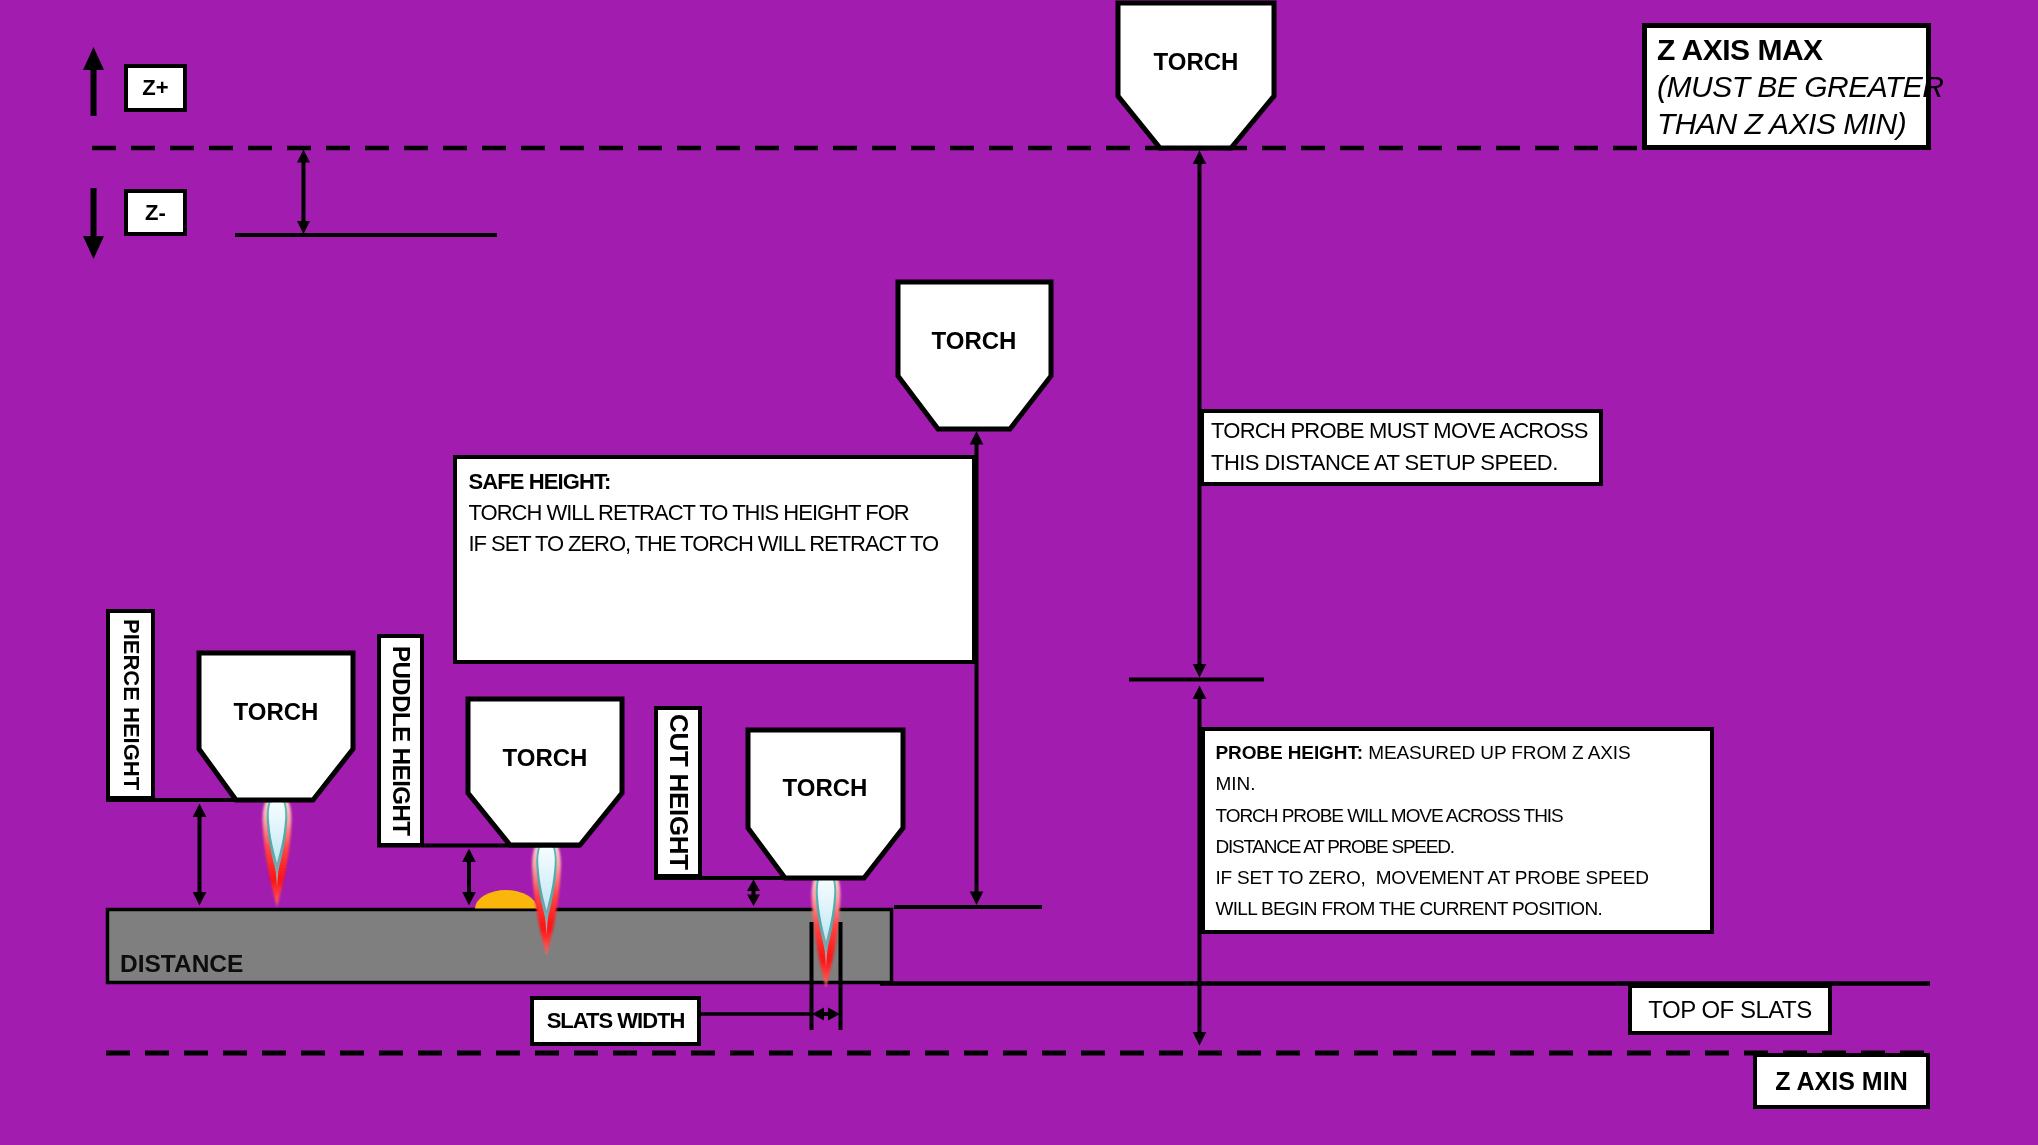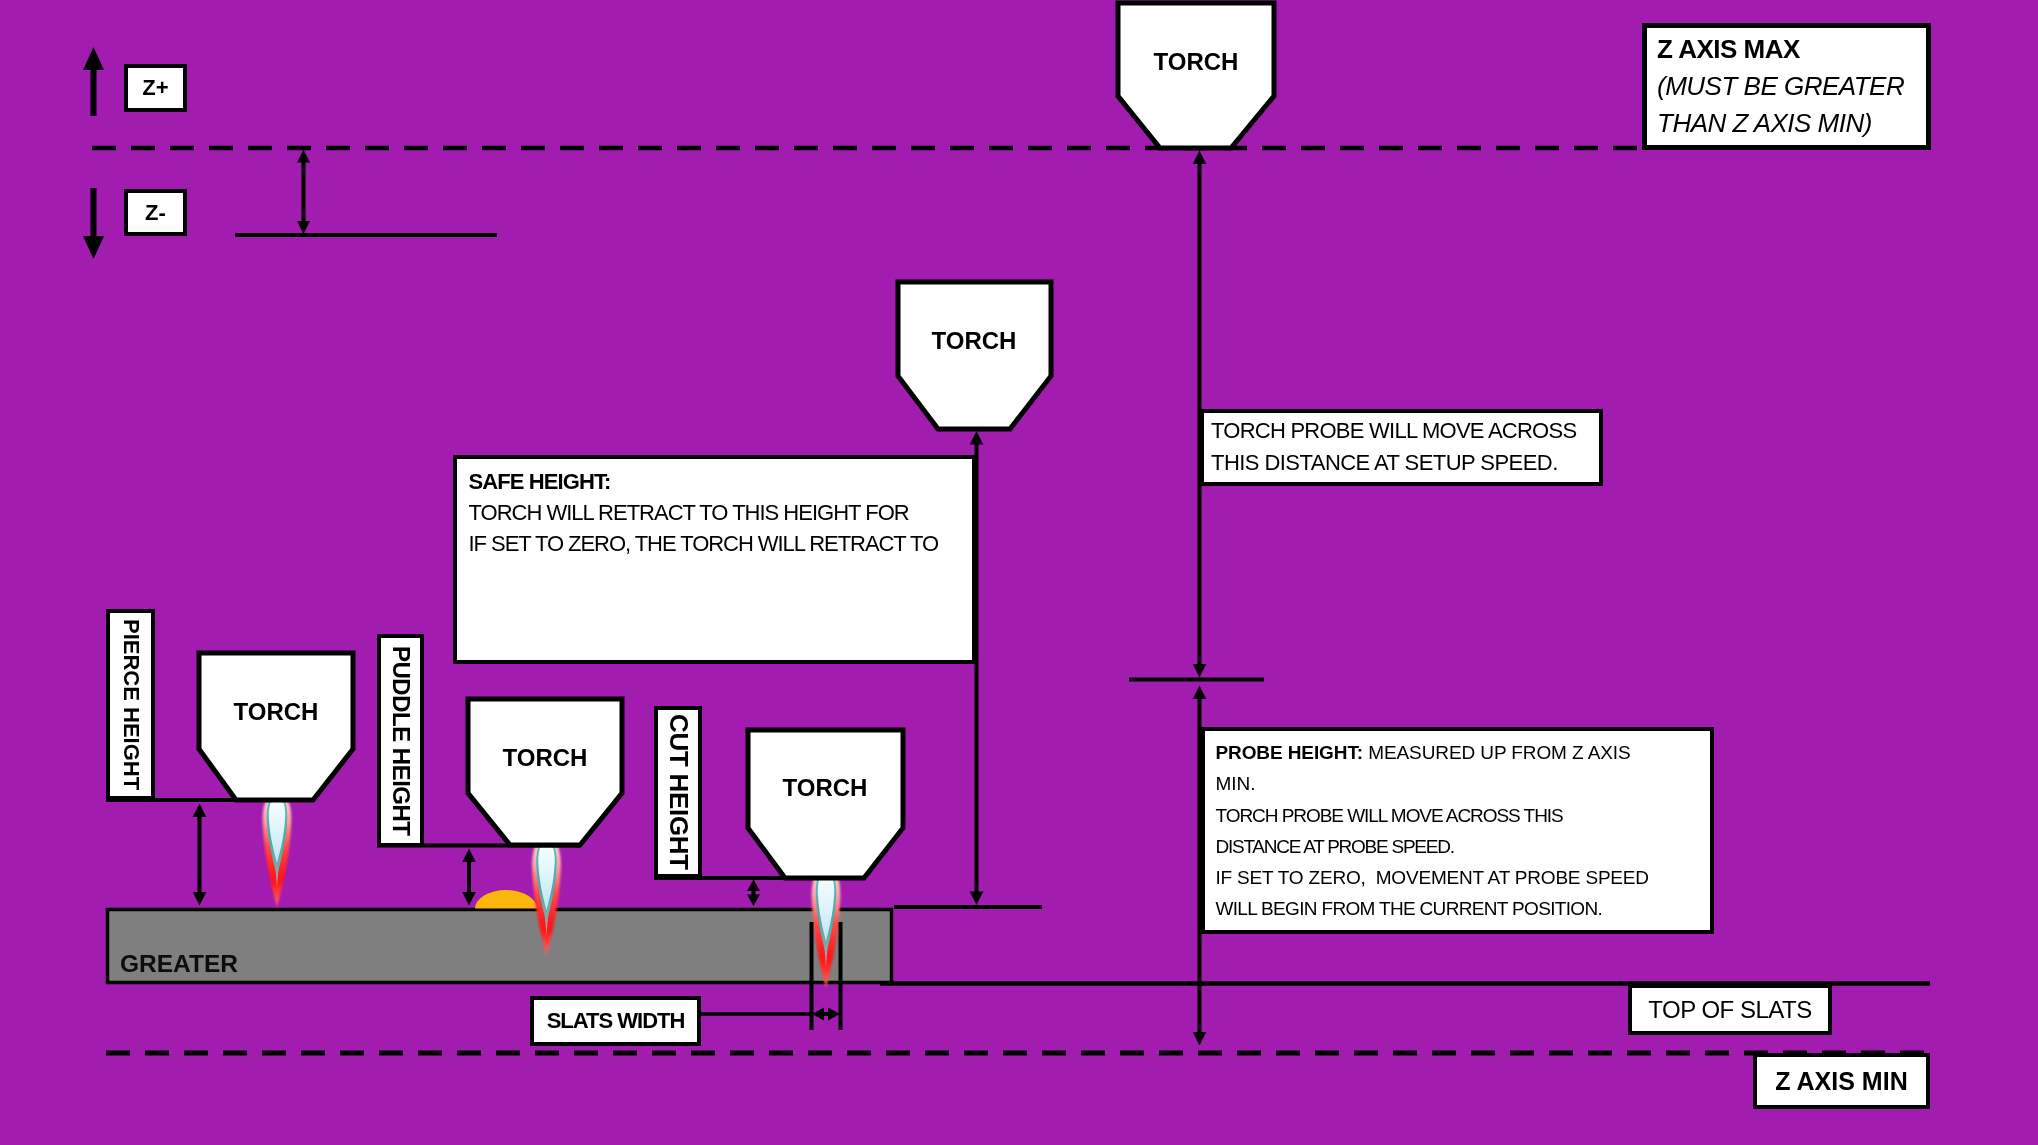--- a/index.html
+++ b/index.html
@@ -123,29 +123,29 @@
 
 <line x1="818" y1="1014" x2="834" y2="1014" stroke-width="4"></line>
 <polygon points="812,1014 824,1007.6 824,1020.4" stroke="none"></polygon>
 <polygon points="840,1014 828,1007.6 828,1020.4" stroke="none"></polygon>
 </g>
 </svg>
 
 <div class="box" id="zplus" style="left:124px;top:64px;width:63px;height:48px;font-weight:bold;font-size:22px;display:flex;align-items:center;justify-content:center">Z+</div>
 <div class="box" id="zminus" style="left:124px;top:189px;width:63px;height:47px;font-weight:bold;font-size:22px;display:flex;align-items:center;justify-content:center">Z-</div>
 
-<div class="box" id="zaxismax" style="left:1642px;top:23px;width:289px;height:127px;border-width:5px;padding:3px 0 16px 10px;font-size:26px;line-height:37px;letter-spacing:-0.5px">
+<div class="box" id="zaxismax" style="left:1642px;top:23px;width:289px;height:127px;border-width:5px;padding:3px 0 16px 10px;font-size:30px;line-height:37px;letter-spacing:-0.5px">
       <div class="ln"><b>Z AXIS MAX</b></div>
       <div class="ln"><i>(MUST BE GREATER</i></div>
       <div class="ln"><i>THAN Z AXIS MIN)</i></div>
     </div>
 
 
 <div class="box" id="torchprobe" style="left:1200px;top:409px;width:403px;height:77px;padding:1.5px 0 0 7px;font-size:22px;line-height:32px">
-      <div class="ln" style="letter-spacing:-0.75px">TORCH PROBE WILL MOVE ACROSS</div>
+      <div class="ln" style="letter-spacing:-0.75px">TORCH PROBE MUST MOVE ACROSS</div>
       <div class="ln" style="letter-spacing:-0.55px">THIS DISTANCE AT SETUP SPEED.</div>
     </div>
 
 <div class="box" id="safe" style="left:453px;top:455px;width:523px;height:209px;padding:6.5px 0 0 11.5px;font-size:22px;line-height:31.2px">
       <div class="ln" style="letter-spacing:-0.9px"><b>SAFE HEIGHT:</b></div>
       <div class="ln" style="letter-spacing:-1px">TORCH WILL RETRACT TO THIS HEIGHT FOR</div>
       <div class="ln" style="letter-spacing:-1.05px">IF SET TO ZERO, THE TORCH WILL RETRACT TO</div>
     </div>
 
 <div class="box" id="probe" style="left:1201px;top:727px;width:513px;height:207px;padding:6px 0 0 10.5px;font-size:19px;line-height:31.3px">
@@ -158,14 +158,14 @@
     </div>
 
 <div class="box vlabel" id="pierce" style="left:106px;top:609px;width:49px;height:191px;font-size:22px">PIERCE HEIGHT</div>
 <div class="box vlabel" id="puddleb" style="left:377px;top:634px;width:47px;height:213px;font-size:24px;letter-spacing:-0.5px">PUDDLE HEIGHT</div>
 <div class="box vlabel" id="cutb" style="left:654px;top:706px;width:48px;height:172px;font-size:26px;letter-spacing:-0.3px">CUT HEIGHT</div>
 
 <div class="box" id="kerfb" style="left:530px;top:996px;width:171px;height:50px;font-weight:bold;font-size:22px;letter-spacing:-1px;display:flex;align-items:center;justify-content:center">SLATS WIDTH</div>
 <div class="box" id="topslats" style="left:1628px;top:984px;width:204px;height:51px;font-weight:normal;font-size:24px;letter-spacing:-0.5px;display:flex;align-items:center;justify-content:center">TOP OF SLATS</div>
 <div class="box" id="zaxisminb" style="left:1753px;top:1053px;width:177px;height:56px;font-weight:bold;font-size:25px;display:flex;align-items:center;justify-content:center">Z AXIS MIN</div>
 
-<div style="position:absolute;left:120px;top:950px;font-weight:bold;font-size:24.5px;color:#0d0d0d">GREATER</div>
+<div style="position:absolute;left:120px;top:950px;font-weight:bold;font-size:24.5px;color:#0d0d0d">DISTANCE</div>
 </div>
 
 </body></html>

